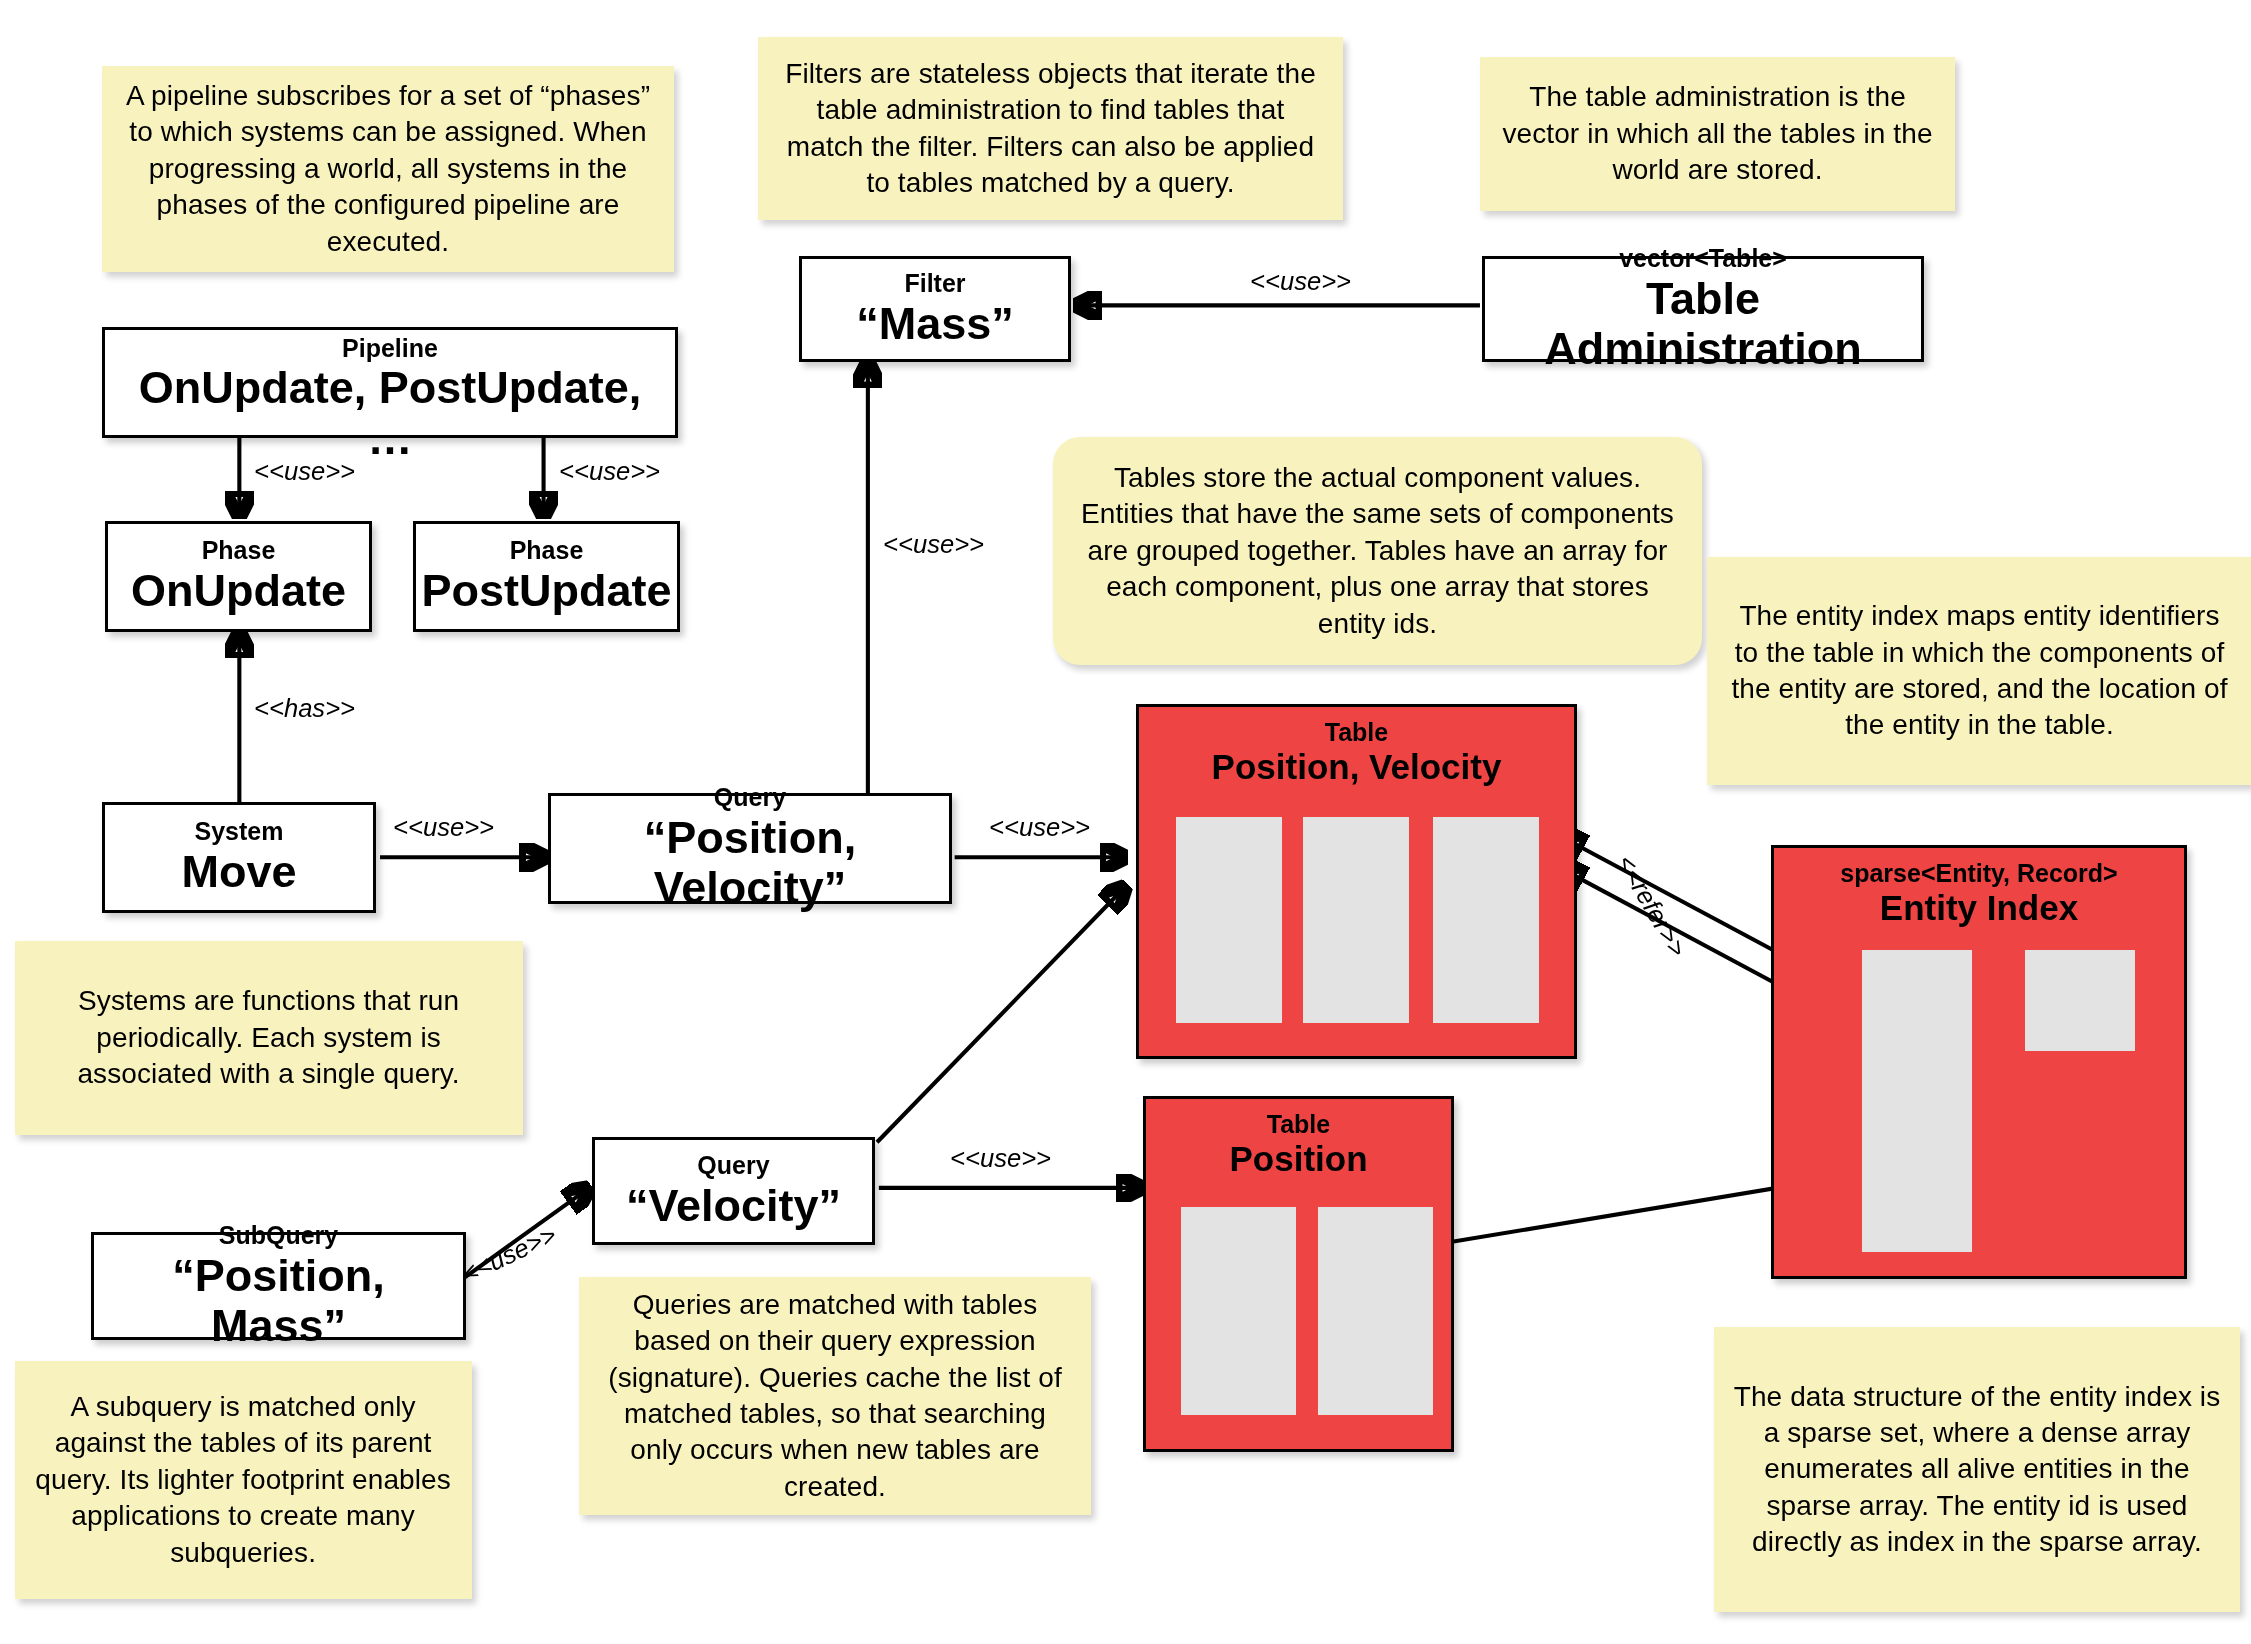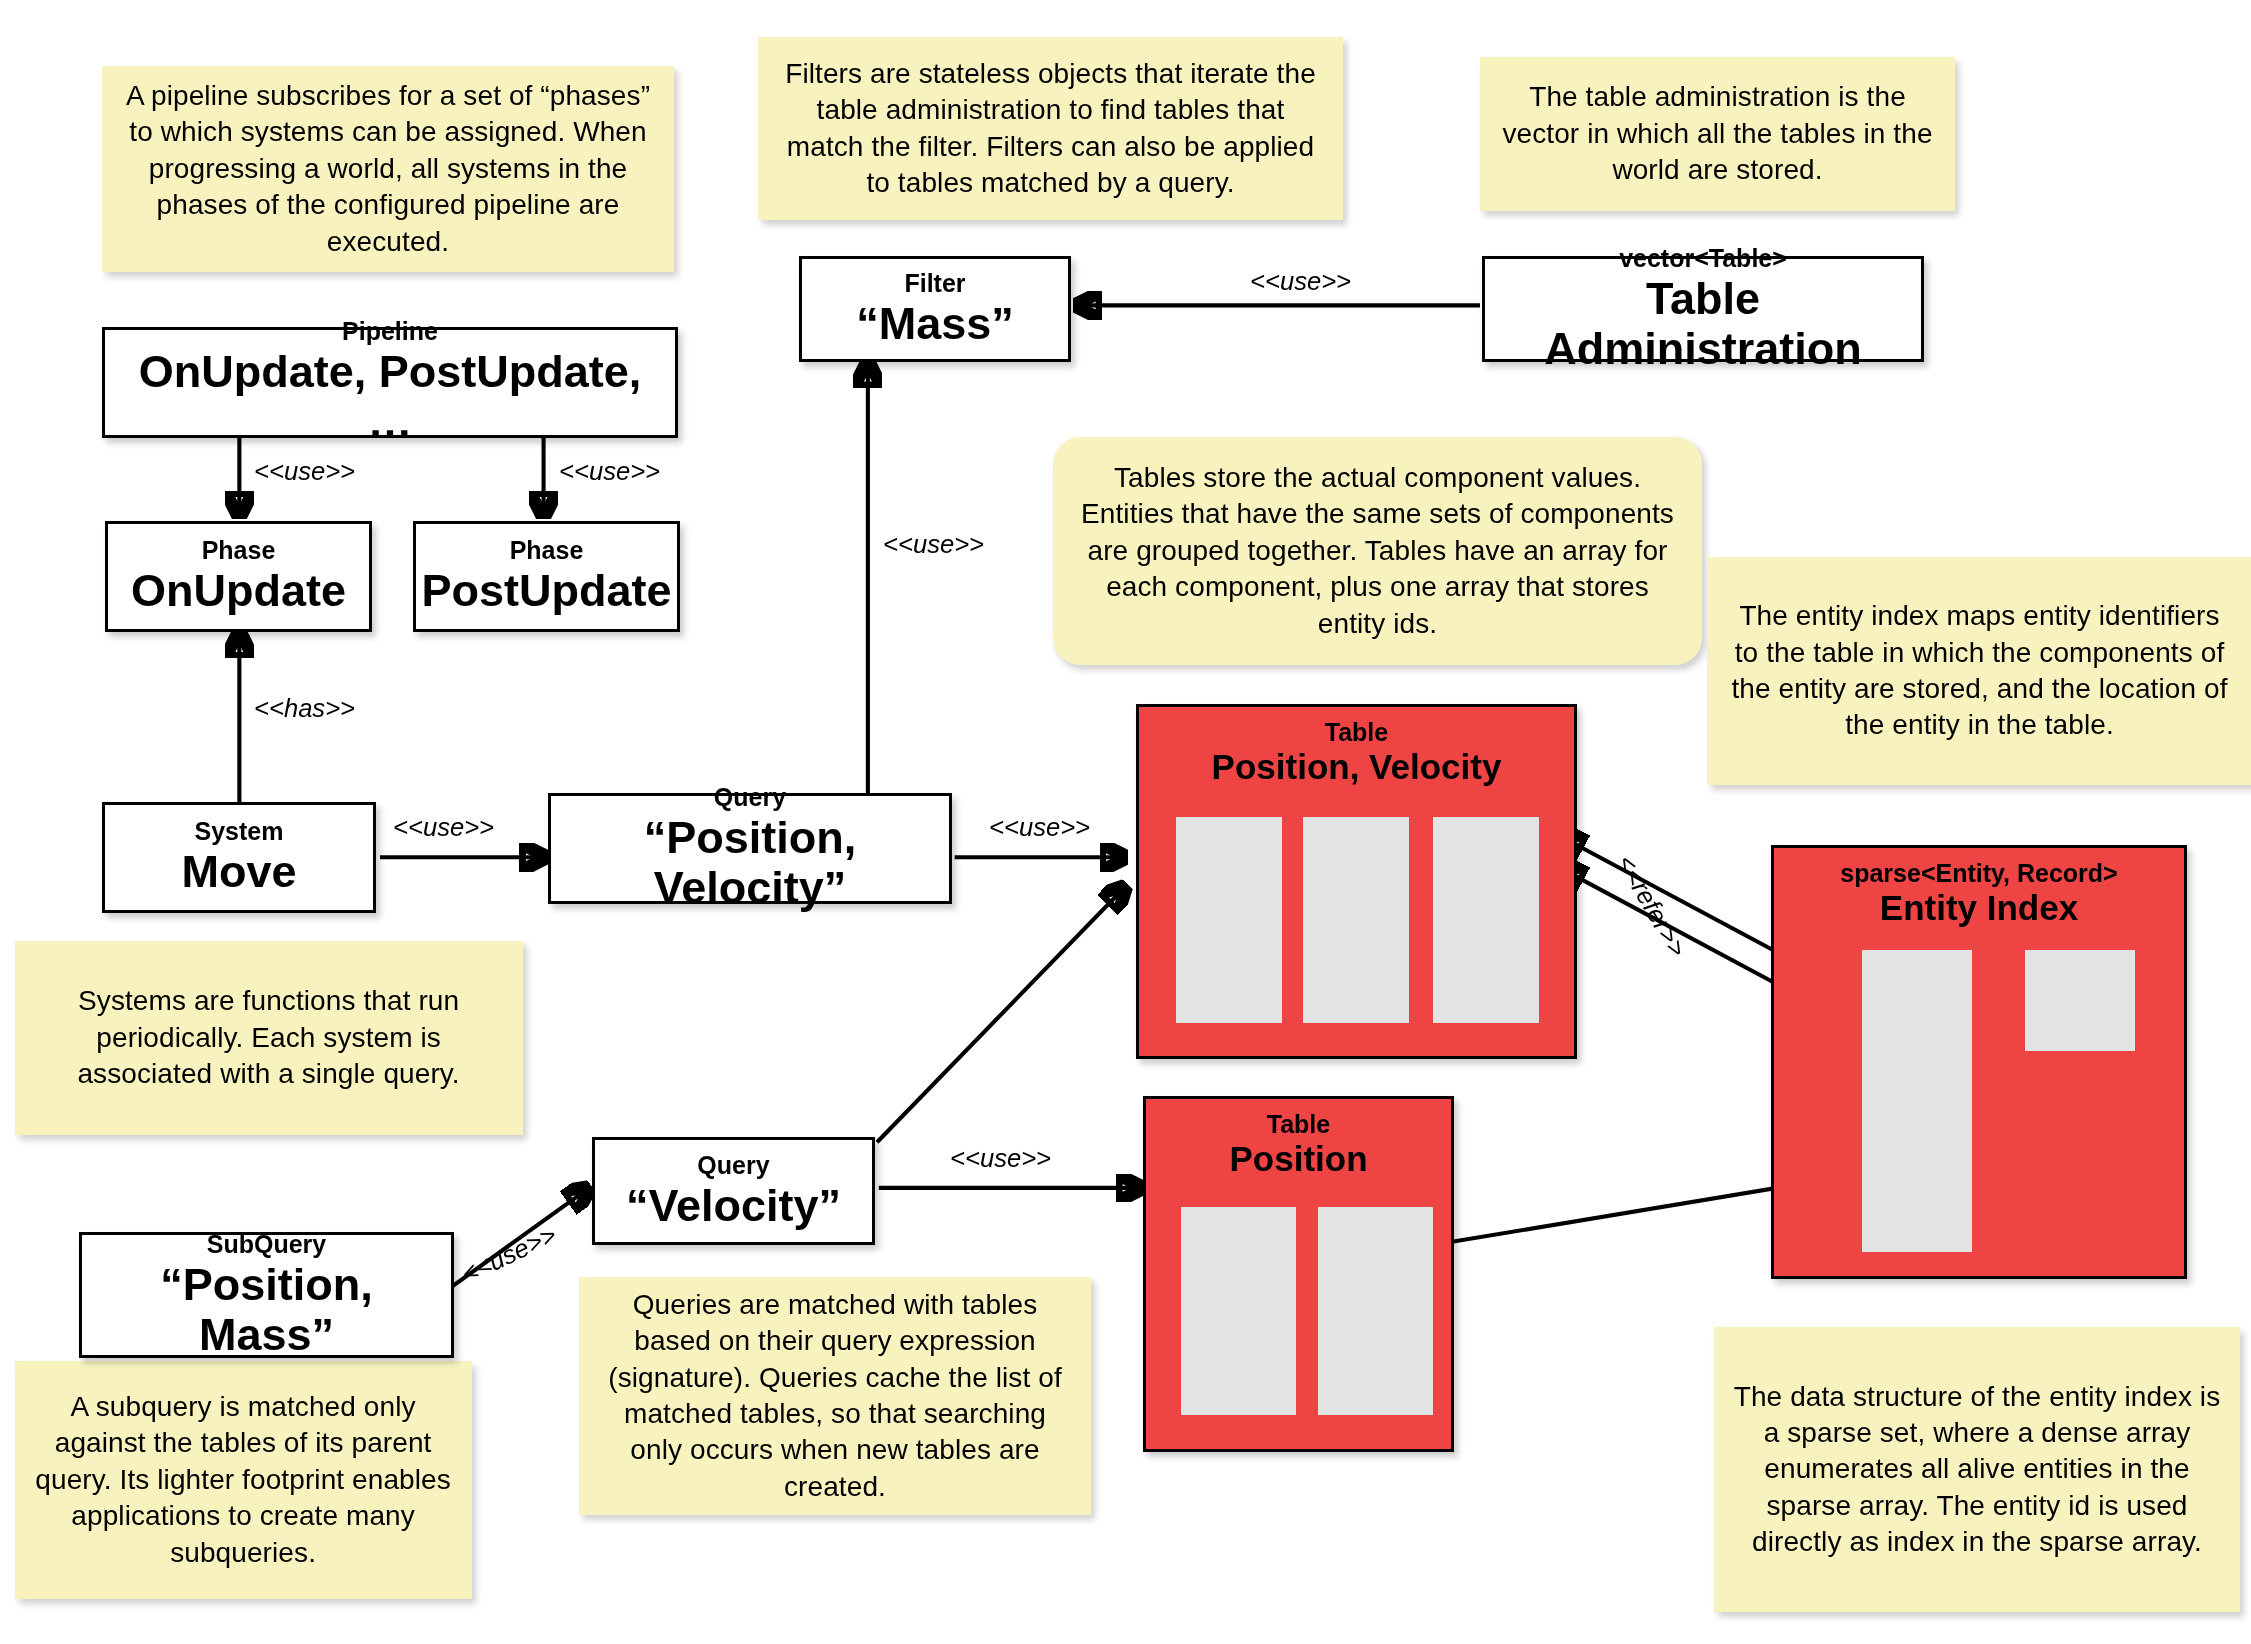--- a/index.html
+++ b/index.html
@@ -190,21 +190,21 @@
   </div>
 
   <div class="note" style="left:14.6px; top:1361px; width:457px; height:238px;">
     <span>A subquery is matched only against the tables of its parent query. Its lighter footprint enables applications to create many subqueries.</span>
   </div>
 
   <div class="note" style="left:1714px; top:1327px; width:526px; height:285px;">
     <span>The data structure of the entity index is a sparse set, where a dense array enumerates all alive entities in the sparse array. The entity id is used directly as index in the sparse array.</span>
   </div>
 
-  <div class="ubox" style="left:102px; top:327px; width:576px; height:111px;">
+  <div class="ubox" style="left:102px; top:327px; width:576px; height:111px;justify-content:space-between;">
     <div class="stereo">Pipeline</div>
     <div class="title">OnUpdate, PostUpdate, …</div>
   </div>
 
   <div class="ubox" style="left:105px; top:521px; width:267px; height:111px;">
     <div class="stereo">Phase</div>
     <div class="title">OnUpdate</div>
   </div>
 
   <div class="ubox" style="left:413px; top:521px; width:267px; height:111px;">
@@ -220,21 +220,21 @@
   <div class="ubox" style="left:548px; top:793px; width:404px; height:111px;">
     <div class="stereo">Query</div>
     <div class="title">“Position, Velocity”</div>
   </div>
 
   <div class="ubox" style="left:592px; top:1137px; width:283px; height:108px;">
     <div class="stereo">Query</div>
     <div class="title">“Velocity”</div>
   </div>
 
-  <div class="ubox" style="left:79px; top:1232px; width:375px; height:126px;">
+  <div class="ubox" style="left:91px; top:1232px; width:375px; height:108px;">
     <div class="stereo">SubQuery</div>
     <div class="title">“Position, Mass”</div>
   </div>
 
   <div class="ubox" style="left:799px; top:256px; width:272px; height:106px;">
     <div class="stereo">Filter</div>
     <div class="title">“Mass”</div>
   </div>
 
   <div class="ubox" style="left:1482px; top:256px; width:442px; height:106px;">

